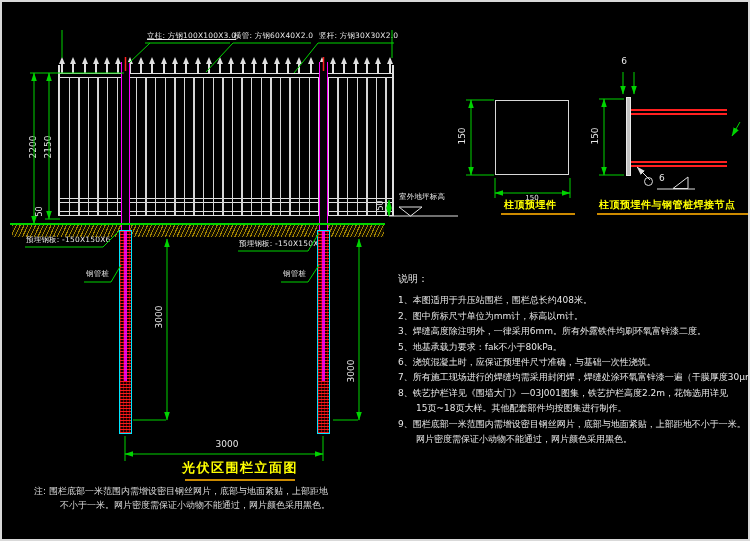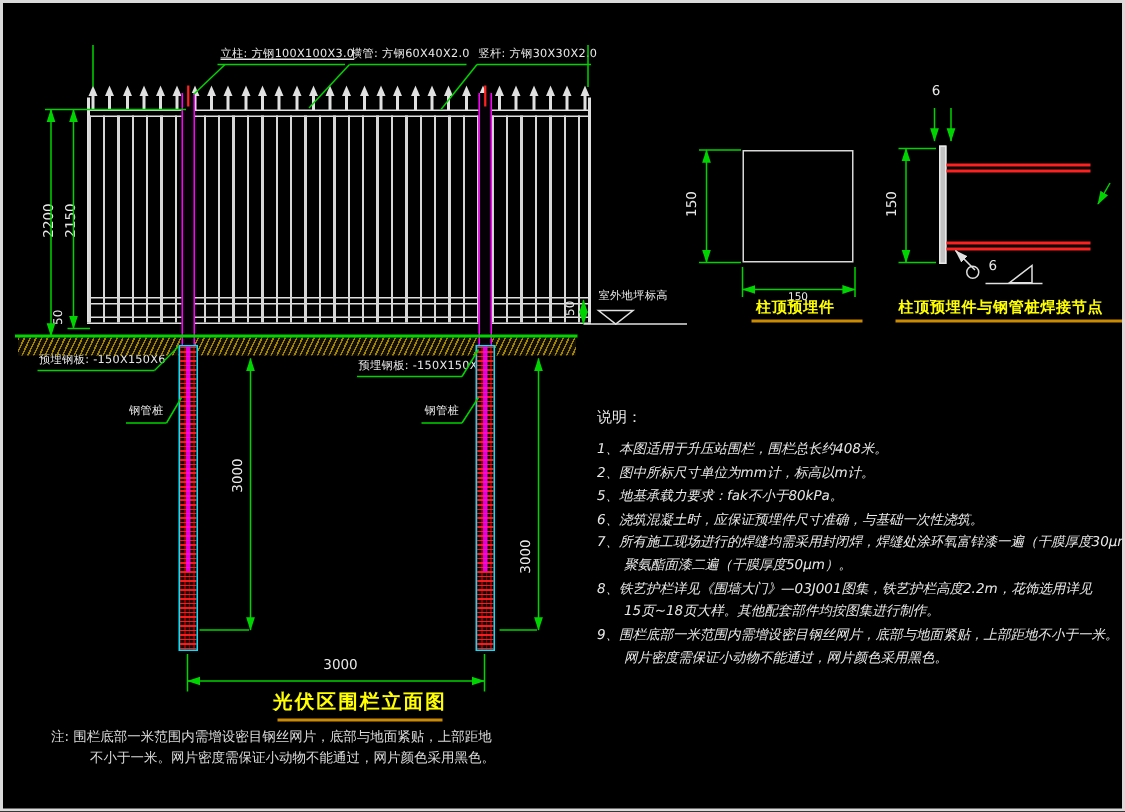--- a/index.html
+++ b/index.html
@@ -29,21 +29,21 @@
   .pile-core{position:absolute;left:4px;top:0;width:3px;height:150px;background:var(--c-post-magenta,#ff00ff);opacity:.85;}
   .soil{position:absolute;left:10px;top:223px;width:372px;height:12px;z-index:2;
     background:repeating-linear-gradient(115deg,rgba(170,138,0,.95) 0 1px,rgba(70,55,0,.25) 1px 3.5px);}
   .yellow-label{position:absolute;font-size:10px;font-weight:bold;color:var(--c-title-yellow,#ffff00);white-space:nowrap;letter-spacing:.5px;}
   .orange-underline{position:absolute;height:2px;background:var(--c-underline-orange,#cc8a00);}
   .title{position:absolute;left:170px;top:457px;width:136px;text-align:center;font-size:13px;font-weight:bold;
     color:var(--c-title-yellow,#ffff00);letter-spacing:1.5px;white-space:nowrap;}
   .sheet-note{position:absolute;font-size:9px;color:#dcdcdc;white-space:nowrap;}
   .notes{position:absolute;left:396px;top:269px;width:352px;font-size:9px;line-height:15.4px;color:#e8e8e8;}
   .notes .heading{margin-bottom:7px;font-size:10px;}
-  .note-line{white-space:pre;font-style:italic;}
+  .note-line{white-space:pre;}
   .plate-square{position:absolute;left:493px;top:98px;width:74px;height:75px;border:1px solid #d8d8d8;box-sizing:border-box;}
   .plate-b{position:absolute;left:624px;top:95px;width:5px;height:79px;background:#c2c2c2;border:1px solid #e8e8e8;box-sizing:border-box;}
   .redbar{position:absolute;height:2px;background:var(--c-steel-red,#ff2020);left:629px;width:96px;}
   .weld-circle{position:absolute;left:642px;top:175px;width:9px;height:9px;border:1px solid #ddd;border-radius:50%;box-sizing:border-box;}
   svg.overlay{position:absolute;left:0;top:0;z-index:5;pointer-events:none;}
 </style>
 </head>
 <body>
 
 <div class="sheet">
@@ -141,24 +141,24 @@
   <div class="title">光伏区围栏立面图</div>
   <div class="orange-underline" style="left:183px;top:477px;width:110px;"></div>
   <div class="sheet-note" style="left:32px;top:483px;">注: 围栏底部一米范围内需增设密目钢丝网片，底部与地面紧贴，上部距地</div>
   <div class="sheet-note" style="left:58px;top:497px;">不小于一米。网片密度需保证小动物不能通过，网片颜色采用黑色。</div>
 
   <div class="notes">
     <div class="heading">说明：</div>
     <div>
         <div class="note-line">1、本图适用于升压站围栏，围栏总长约408米。</div>
         <div class="note-line">2、图中所标尺寸单位为mm计，标高以m计。</div>
+        <div class="note-line">3、焊缝高度除注明外，一律采用6mm。所有外露铁件均刷环氧富锌漆二度。</div>
         <div class="note-line">5、地基承载力要求：fak不小于80kPa。</div>
         <div class="note-line">6、浇筑混凝土时，应保证预埋件尺寸准确，与基础一次性浇筑。</div>
         <div class="note-line">7、所有施工现场进行的焊缝均需采用封闭焊，焊缝处涂环氧富锌漆一遍（干膜厚度30μm），</div>
-        <div class="note-line">　　聚氨酯面漆二遍（干膜厚度50μm）。</div>
         <div class="note-line">8、铁艺护栏详见《围墙大门》—03J001图集，铁艺护栏高度2.2m，花饰选用详见</div>
         <div class="note-line">　　15页~18页大样。其他配套部件均按图集进行制作。</div>
         <div class="note-line">9、围栏底部一米范围内需增设密目钢丝网片，底部与地面紧贴，上部距地不小于一米。</div>
         <div class="note-line">　　网片密度需保证小动物不能通过，网片颜色采用黑色。</div>
       </div>
   </div>
 
   <svg class="overlay" width="750" height="541" viewBox="0 0 750 541">
     <defs>
       <marker id="ag" viewBox="0 0 8 8" markerWidth="9" markerHeight="9" refX="7.5" refY="4" orient="auto-start-reverse" markerUnits="userSpaceOnUse">

